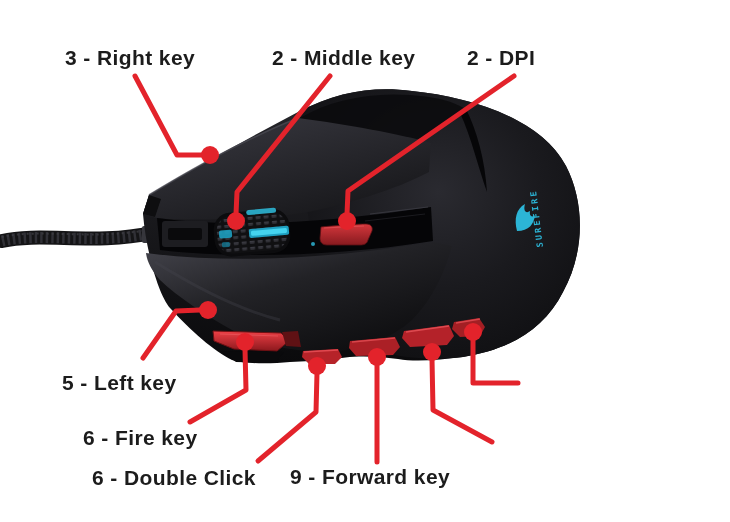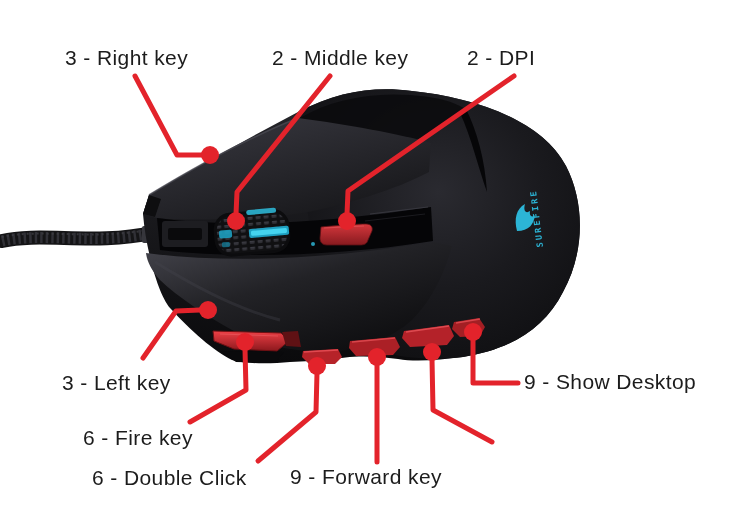--- a/index.html
+++ b/index.html
@@ -3,21 +3,21 @@
 <meta charset="utf-8">
 <style>
   html,body{margin:0;padding:0;background:#fff;}
   .stage{
     position:relative;width:730px;height:522px;background:#fff;overflow:hidden;
     font-family:"Liberation Sans",sans-serif;
   }
   .art{position:absolute;left:0;top:0;width:730px;height:522px;}
   .label{
     position:absolute;white-space:nowrap;
-    font-size:21px;line-height:21px;font-weight:400;
+    font-size:21px;line-height:21px;font-weight:700;
     color:#1c1c1c;letter-spacing:.4px;
   }
 </style>
 </head>
 <body>
 
 <div class="stage">
 
   <svg class="art" viewBox="0 0 730 522">
     <defs>
@@ -163,19 +163,18 @@
       <circle cx="317" cy="366" r="9"></circle>
       <circle cx="377" cy="357" r="9"></circle>
       <circle cx="432" cy="352" r="9"></circle>
       <circle cx="473" cy="332" r="9"></circle>
     </g>
   </svg>
 
   <div class="label" style="left:65px;top:47px">3 - Right key</div>
   <div class="label" style="left:272px;top:47px">2 - Middle key</div>
   <div class="label" style="left:467px;top:47px">2 - DPI</div>
-  <div class="label" style="left:62px;top:372px">3 - Left key</div>
+  <div class="label" style="left:62px;top:372px">5 - Left key</div>
   <div class="label" style="left:83px;top:427px">6 - Fire key</div>
   <div class="label" style="left:92px;top:467px">6 - Double Click</div>
   <div class="label" style="left:290px;top:466px">9 - Forward key</div>
-  <div class="label" style="left:524px;top:371px">9 - Show Desktop</div>
 
 </div>
 
 </body></html>

